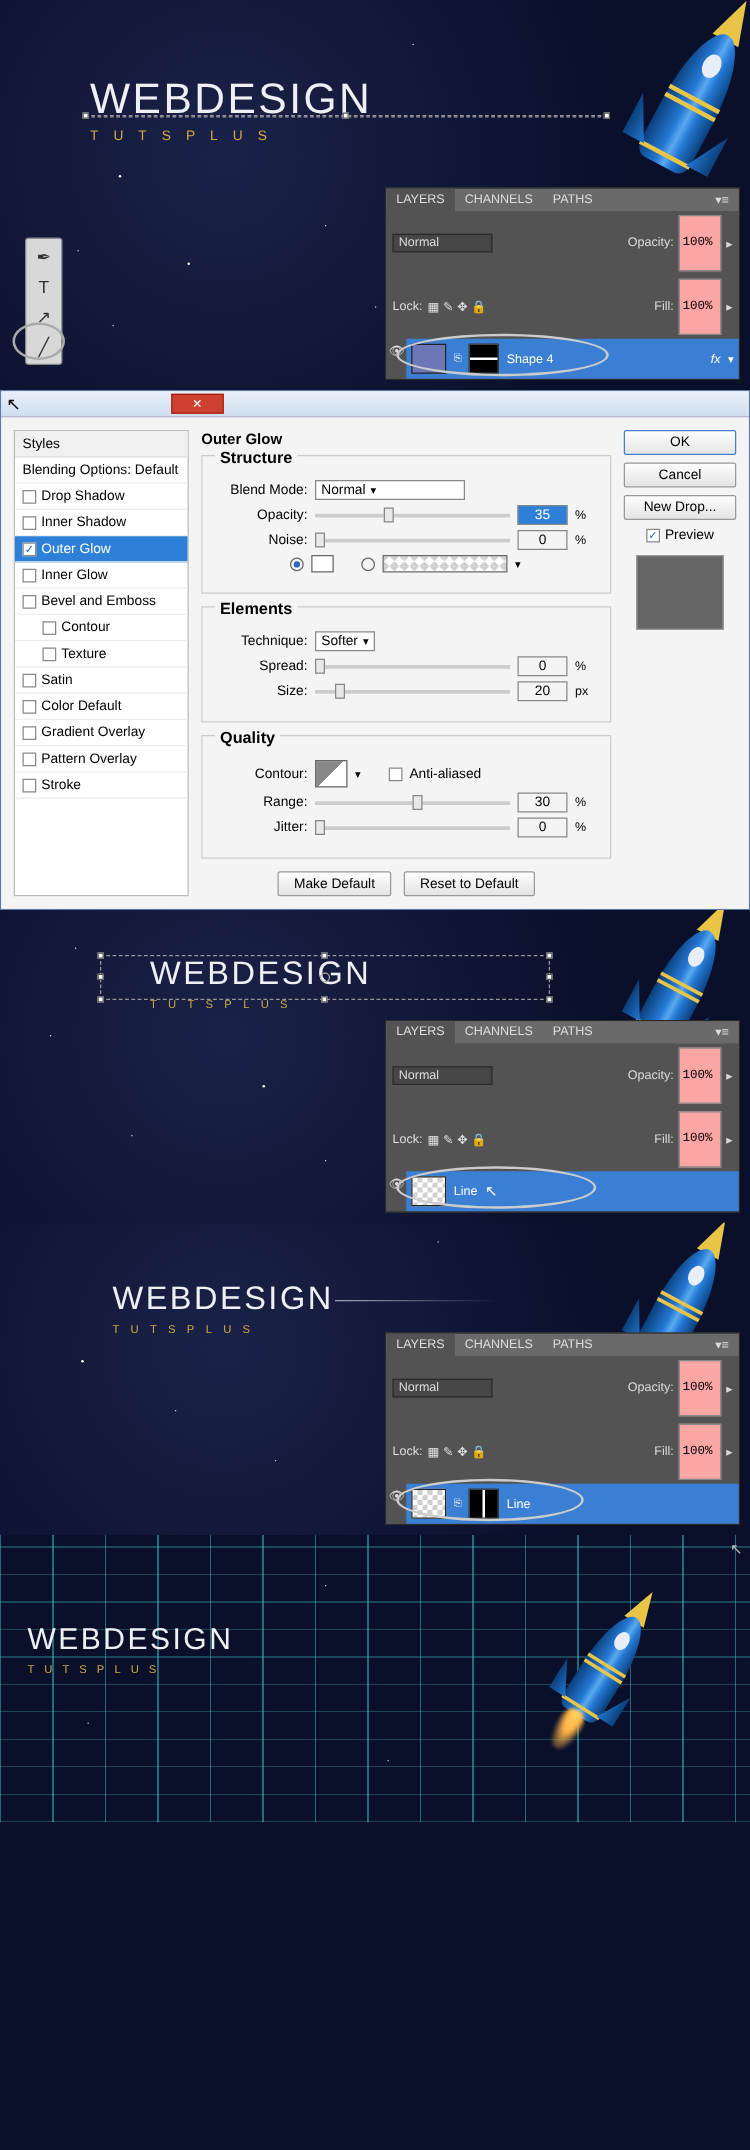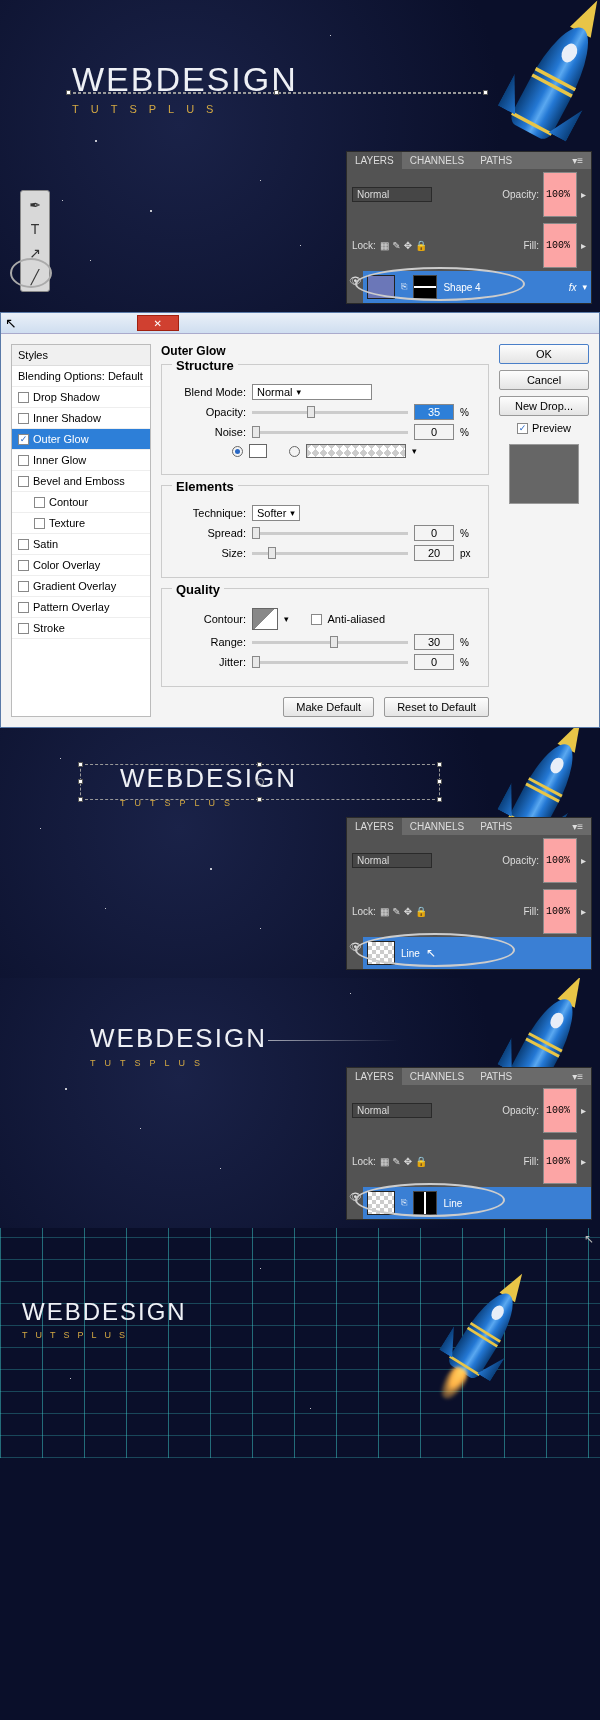--- a/index.html
+++ b/index.html
@@ -66,21 +66,21 @@
   font-size: 14px; color: #333;
 }
 .tool-highlight {
   position: absolute; border: 2px solid #aaa; border-radius: 50%;
   width: 42px; height: 30px;
 }
 
 
 .layers-panel {
   position: absolute; background: #535353; border: 1px solid #2a2a2a;
-  font-size: 10px; color: #ddd; width: 246px;
+  font-size: 10px; color: #ddd; width: 284px;
 }
 .lp-tabs { display: flex; background: #6a6a6a; }
 .lp-tabs span { padding: 3px 8px; color: #ddd; }
 .lp-tabs span.active { background: #535353; }
 .lp-menu { margin-left: auto; padding: 3px 6px; }
 .lp-row { display: flex; align-items: center; padding: 3px 5px; gap: 4px; background: #535353; }
 .lp-select { background: #464646; border: 1px solid #2a2a2a; color: #ddd; padding: 1px 4px; font-size: 10px; width: 80px; }
 .lp-input { background: #fca5a5; border: 1px solid #888; color: #000; padding: 16px 2px; font-size: 10px; width: 34px; font-family: Liberation Mono, monospace; }
 .lp-lock-icons { display: flex; gap: 3px; font-size: 10px; }
 .lp-layer-row {
@@ -307,21 +307,21 @@
       <div class="item indent">
           <span class="cb"></span>
           <span>Texture</span>
         </div>
       <div class="item">
           <span class="cb"></span>
           <span>Satin</span>
         </div>
       <div class="item">
           <span class="cb"></span>
-          <span>Color Overlay</span>
+          <span>Color Default</span>
         </div>
       <div class="item">
           <span class="cb"></span>
           <span>Gradient Overlay</span>
         </div>
       <div class="item">
           <span class="cb"></span>
           <span>Pattern Overlay</span>
         </div>
       <div class="item">
@@ -420,21 +420,21 @@
             <span class="lbl">Jitter:</span>
             <div class="slider-track">
                 <div class="slider-thumb" style="left:0;"></div>
               </div>
             <div class="num-input">0</div>
             <span class="unit">%</span>
           </div>
         </div>
       </div>
 
-      <div style="display:flex; gap:10px; justify-content:flex-end;">
+      <div style="display:flex; gap:10px; justify-content:center;">
         <button class="btn">Make Default</button>
         <button class="btn">Reset to Default</button>
       </div>
     </div>
 
     <div class="right-col">
       <button class="btn" style="border:1px solid #4a7fc8;">OK</button>
       <button class="btn">Cancel</button>
       <button class="btn">New Drop...</button>
       <div style="display:flex; align-items:center; gap:4px; justify-content:center;">

